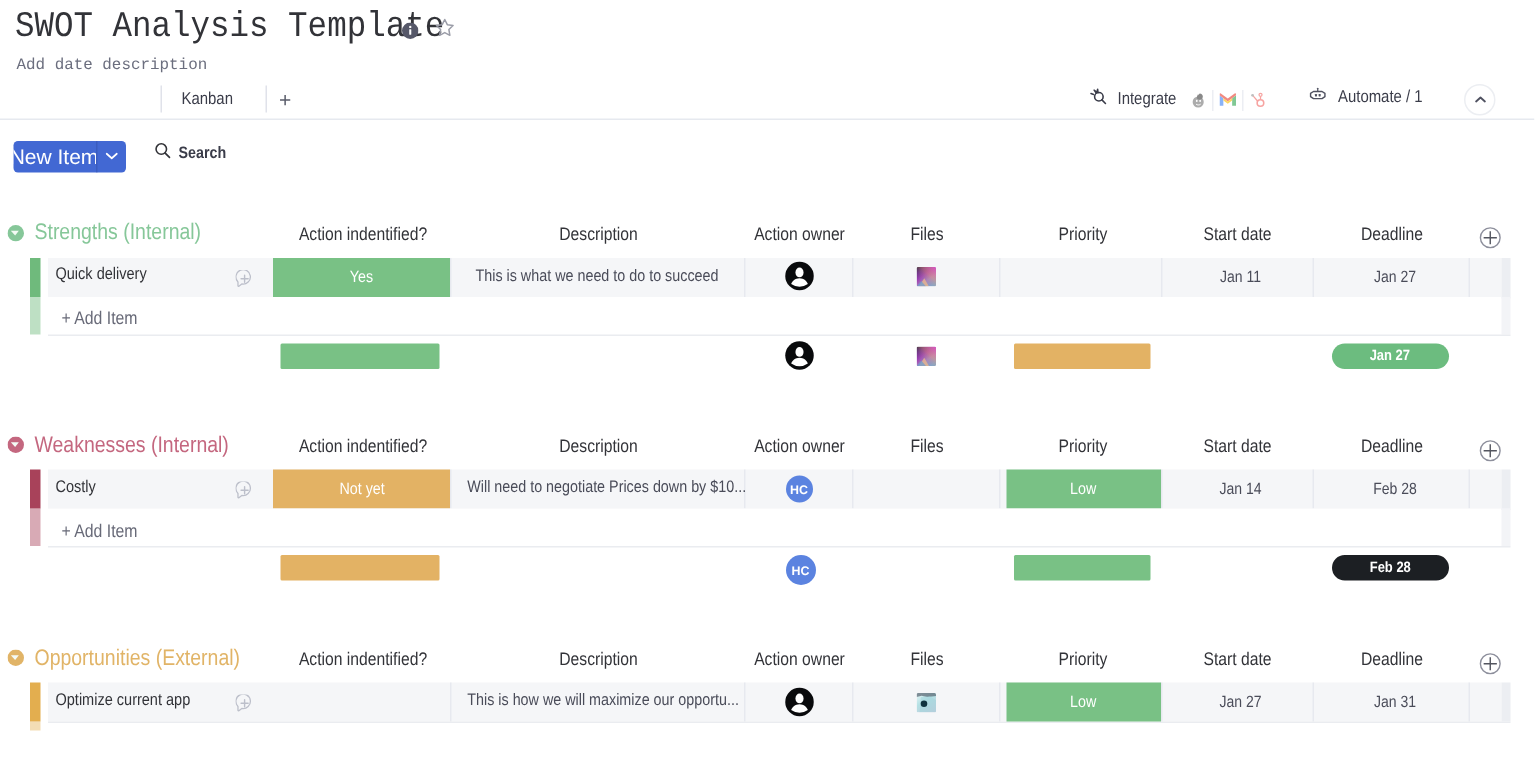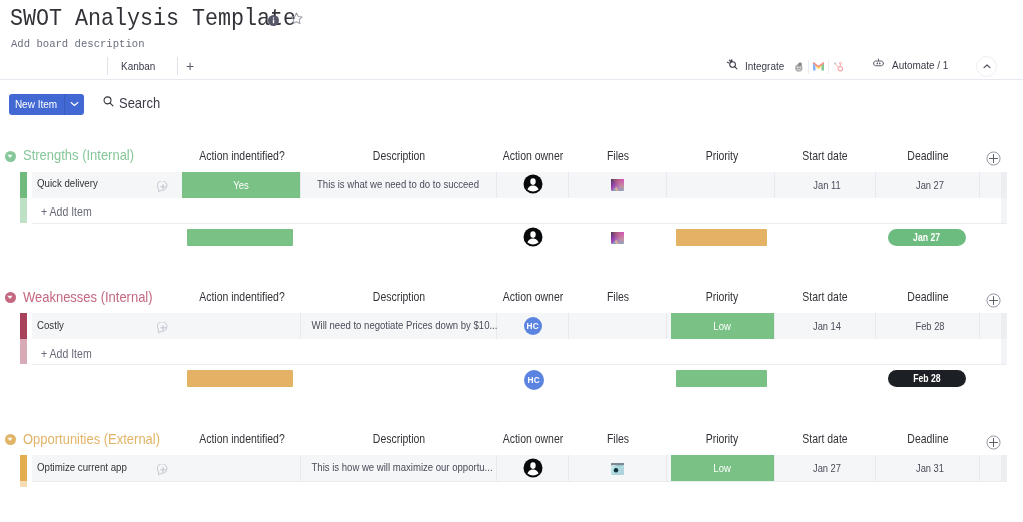--- a/index.html
+++ b/index.html
@@ -29,25 +29,25 @@
   .tab.active .tab-underline{position:absolute;left:-8px;right:0;bottom:0;height:2px;background:#4262d0;}
   .tab-div{position:absolute;top:4px;width:1px;height:18px;background:#e0e2ea;}
   .tab-add{position:absolute;top:0;height:26px;display:flex;align-items:center;
     font-size:14px;color:#5a5d6b;}
 
   
   .toolbar{position:absolute;left:0;top:88px;width:1023px;height:30px;}
   .newitem{position:absolute;left:8.5px;top:5.5px;height:21.5px;display:flex;
     background:#4268d3;border-radius:3px;overflow:hidden;}
   .newitem-main{display:flex;align-items:center;width:55px;justify-content:center;
-    font-size:10px;color:#fff;white-space:nowrap;}
+    font-size:14px;color:#fff;white-space:nowrap;}
   .newitem-sep{width:1px;background:#3a5cc0;}
   .newitem-arrow{display:flex;align-items:center;justify-content:center;width:19px;}
   .searchbtn{position:absolute;left:102px;top:5px;display:flex;align-items:center;
-    font-size:15px;color:#3a3c49;white-space:nowrap;}
+    font-size:11px;color:#3a3c49;white-space:nowrap;font-weight:bold;}
   .searchbtn .s-ic{margin-right:4px;display:block;margin-top:1px;}
   .searchbtn > span:not(.s-ic){display:inline-block;transform:scaleX(0.865);
     transform-origin:left center;}
 
   
   .tr-integrate{position:absolute;left:726px;top:58px;display:flex;align-items:center;
     font-size:11.5px;color:#3a3c49;white-space:nowrap;}
   .tr-integrate .i-ic{margin-right:6px;display:block;}
   .tr-integrate > span:not(.i-ic){display:inline-block;transform:scaleX(0.865);
     transform-origin:left center;}
@@ -129,21 +129,21 @@
         <rect x="5.25" y="4.9" width="1.5" height="4.0" rx="0.3" fill="#fff"></rect>
         <circle cx="6" cy="3.2" r="0.85" fill="#fff"></circle>
       </svg>
     </span>
     <span class="star-icon">
       <svg width="13" height="13" viewBox="0 0 16 16">
         <path d="M8 1.2 L10.1 5.5 L14.8 6.2 L11.4 9.5 L12.2 14.2 L8 12.0 L3.8 14.2
                  L4.6 9.5 L1.2 6.2 L5.9 5.5 Z" fill="none" stroke="#9b9da8" stroke-width="1.25" stroke-linejoin="round"></path>
       </svg>
     </span>
-    <div class="board-desc">Add board description</div>
+    <div class="board-desc">Add date description</div>
   </div>
 
   <div class="tabbar">
     <div class="tabbar-line"></div>
     <div class="tab-div" style="left:107px;"></div>
     <div class="tab" style="left:121px;">
       <span>Kanban</span>
     </div>
     <div class="tab-div" style="left:177px;"></div>
     <div class="tab-add" style="left:186px;">
@@ -373,20 +373,23 @@
           <div class="cellborder" style="left:568px"></div>
           <div class="cellborder" style="left:666px"></div>
           <div class="cellborder" style="left:774px"></div>
           <div class="cellborder" style="left:875px"></div>
           <div class="cellborder" style="left:979px"></div>
           <span class="rowname">Costly</span>
           <span class="chatplus"><svg width="12" height="12" viewBox="0 0 16 16">
               <path d="M2.2 10.6 V14.0 a0.5 0.5 0 0 0 0.8 0.4 L5.6 12.4 A6.45 6.45 0 1 0 2.2 10.6 Z" fill="none" stroke="#bcbfca" stroke-width="1.15" stroke-linejoin="round"></path>
               <path d="M8.1 4.6v6.3M4.95 7.75h6.3" stroke="#bcbfca" stroke-width="1.25" stroke-linecap="round"></path>
             </svg></span>
+          <div class="statuscell" style="left:182px;width:118px;background:#e3b264">
+            <span>Not yet</span>
+          </div>
           <span class="descr" style="left:298px;width:200px">Will need to negotiate Prices down by $10...</span>
           <span class="avatar avatar-ini" style="left:522.7px">
             <span>HC</span>
           </span>
           <div class="statuscell" style="left:671px;width:103px;background:#79c185">
             <span>Low</span>
           </div>
           <span class="datecell" style="left:776.8px;width:100px">Jan 14</span>
           <span class="datecell" style="left:879.7px;width:100px">Feb 28</span>
         </div>

